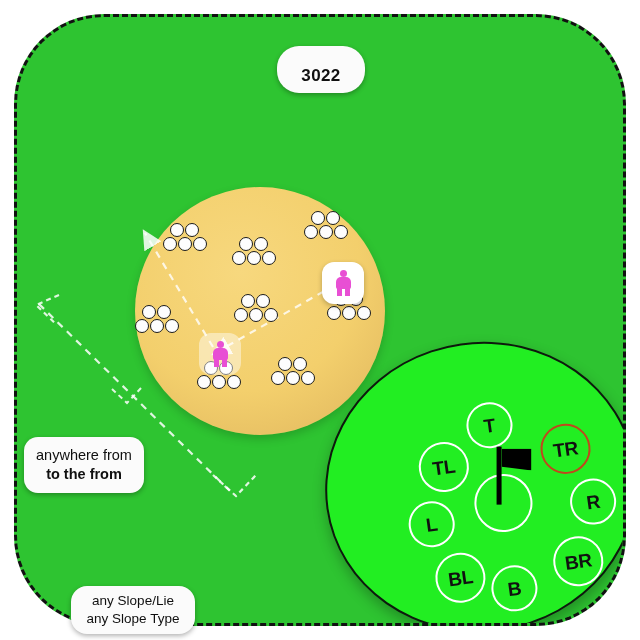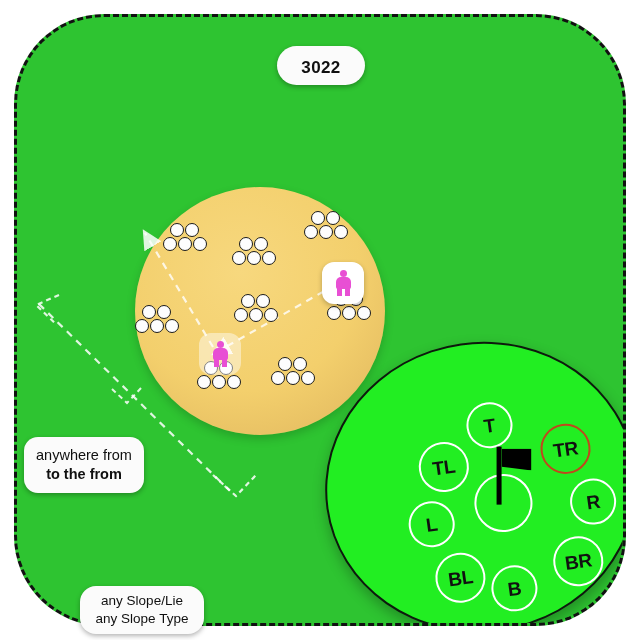--- a/index.html
+++ b/index.html
@@ -197,40 +197,40 @@
     border-radius: 22px;
     box-shadow: 0 2px 5px rgba(0,0,0,0.3);
     text-align: center;
     color: #101010;
     box-sizing: border-box;
   }
   .pill.title {
     left: 277px;
     top: 46px;
     width: 88px;
-    padding: 12px 0 7px;
+    padding: 20px 0 7px;
     font-size: 17px;
     font-weight: 700;
     letter-spacing: 0.4px;
   }
   .pill.distance {
     left: 24px;
     top: 437px;
     width: 120px;
     padding: 9px 8px 10px;
     border-radius: 14px;
     line-height: 1.28;
     font-size: 14.5px;
   }
   .pill.distance .l1 { font-weight: 400; }
   .pill.distance .l2 { font-weight: 700; }
   .pill.distance .l3 { font-weight: 700; }
   .pill.distance .l4 { font-weight: 400; font-size: 13.5px; }
   .pill.conditions {
-    left: 80px;
+    left: 71px;
     top: 586px;
     width: 124px;
     padding: 6px 8px 7px;
     border-radius: 16px;
     line-height: 1.3;
     font-size: 13.5px;
   }
 </style>
 </head>
 <body>

